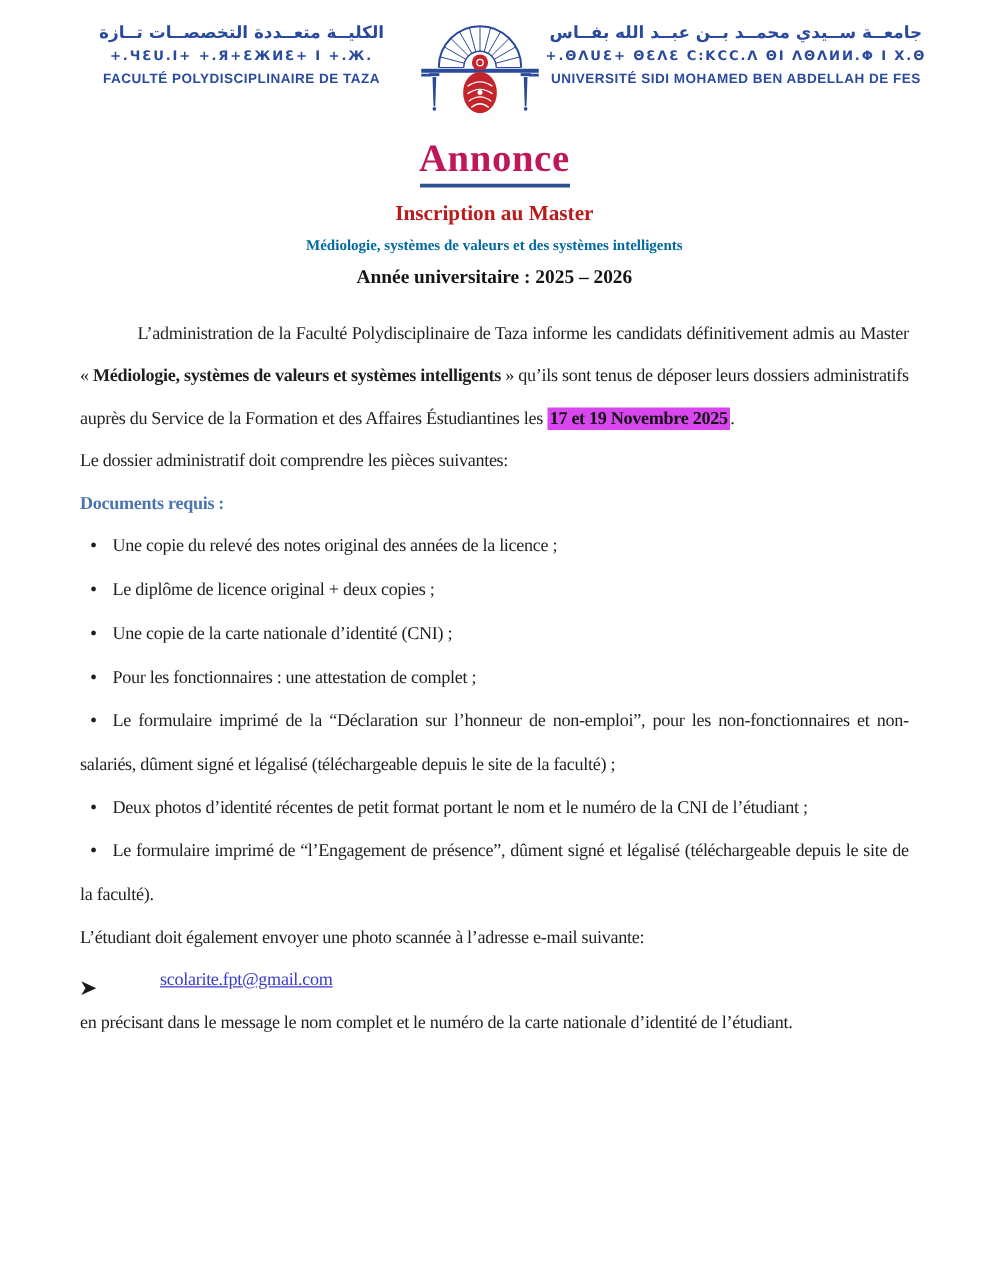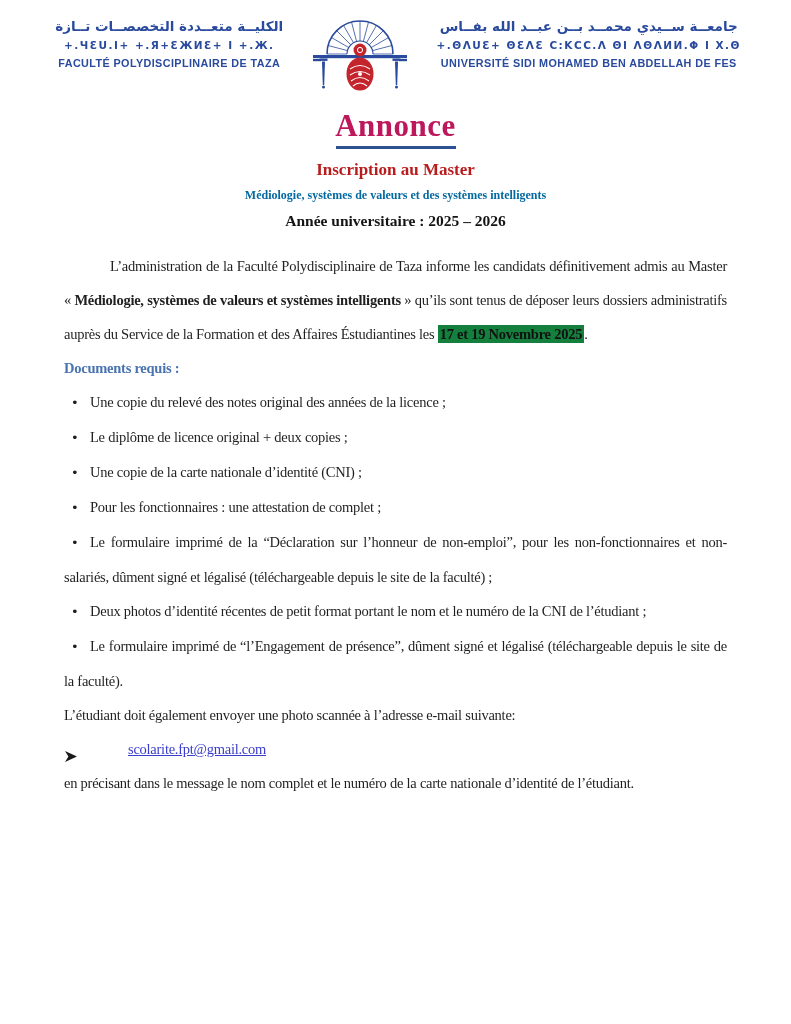--- a/index.html
+++ b/index.html
@@ -10,21 +10,20 @@
     font-family:"Liberation Serif", serif;
     color:#1f1f1f;
     overflow:hidden;
   }
   
   .letterhead{
     display:flex;
     align-items:flex-start;
     padding:16px 50px 0 54px;
     color:#2a4a9d;
-    gap:24px;
   }
   .lh-block{text-align:center;}
   .lh-left{width:295px;}
   .lh-right{flex:1;}
   .lh-ar{
     font-family:"DejaVu Sans", sans-serif;
     font-weight:bold;font-size:13.5px;line-height:20px;
     direction:rtl;white-space:nowrap;
   }
   .lh-tf{
@@ -55,21 +54,21 @@
     margin-top:19px;
     font-size:14.5px;
     letter-spacing:-0.25px;
     line-height:34px;
     color:#1f1f1f;
   }
   .bodytext p{margin:0;}
   .justify{text-align:justify;}
   .indent{text-indent:46px;}
   b,.bold{font-weight:bold;}
-  mark.hl{background:#15803d;color:#111;font-weight:bold;padding:1px 2px;}
+  mark.hl{background:#d946ef;color:#111;font-weight:bold;padding:1px 2px;}
   .blue-label{color:#4a74b0;font-weight:bold;}
   .bullet{text-align:justify;margin-top:2px;}
   .dot{
     display:inline-block;width:26px;padding-left:7px;box-sizing:border-box;
     font-family:"DejaVu Sans", sans-serif;font-size:13px;
   }
   .email-row{margin-top:4px;display:flex;align-items:center;gap:18px;}
   .arrow-icon{display:inline-block;width:15px;height:15px;}
   .email-link{color:#3a3ccc;text-decoration:underline;margin-left:31px;}
 </style>
@@ -130,20 +129,21 @@
     <div class="title-rule"></div>
     <h2 class="subtitle">Inscription au Master</h2>
     <h3 class="program-title">Médiologie, systèmes de valeurs et des systèmes intelligents</h3>
     <h4 class="year-title">Année universitaire : 2025 – 2026</h4>
   </section>
 
   <main class="bodytext">
 
     <p class="justify indent"><span>L’administration de la Faculté Polydisciplinaire de Taza informe les candidats définitivement admis au Master « </span><b>Médiologie, systèmes de valeurs et systèmes intelligents</b><span> » qu’ils sont tenus de déposer leurs dossiers administratifs auprès du Service de la Formation et des Affaires Éstudiantines les </span><mark class="hl">17 et 19 Novembre 2025</mark><span>.</span></p>
 
+    <p>Le dossier administratif doit comprendre les pièces suivantes:</p>
 
     <p class="blue-label">Documents requis :</p>
 
     <p class="bullet"><span class="dot">•</span><span>Une copie du relevé des notes original des années de la licence ;</span></p>
     <p class="bullet"><span class="dot">•</span><span>Le diplôme de licence original + deux copies ;</span></p>
     <p class="bullet"><span class="dot">•</span><span>Une copie de la carte nationale d’identité (CNI) ;</span></p>
     <p class="bullet"><span class="dot">•</span><span>Pour les fonctionnaires : une attestation de complet ;</span></p>
     <p class="bullet"><span class="dot">•</span><span>Le formulaire imprimé de la “Déclaration sur l’honneur de non-emploi”, pour les non-fonctionnaires et non-salariés, dûment signé et légalisé (téléchargeable depuis le site de la faculté) ;</span></p>
     <p class="bullet"><span class="dot">•</span><span>Deux photos d’identité récentes de petit format portant le nom et le numéro de la CNI de l’étudiant ;</span></p>
     <p class="bullet"><span class="dot">•</span><span>Le formulaire imprimé de “l’Engagement de présence”, dûment signé et légalisé (téléchargeable depuis le site de la faculté).</span></p>

